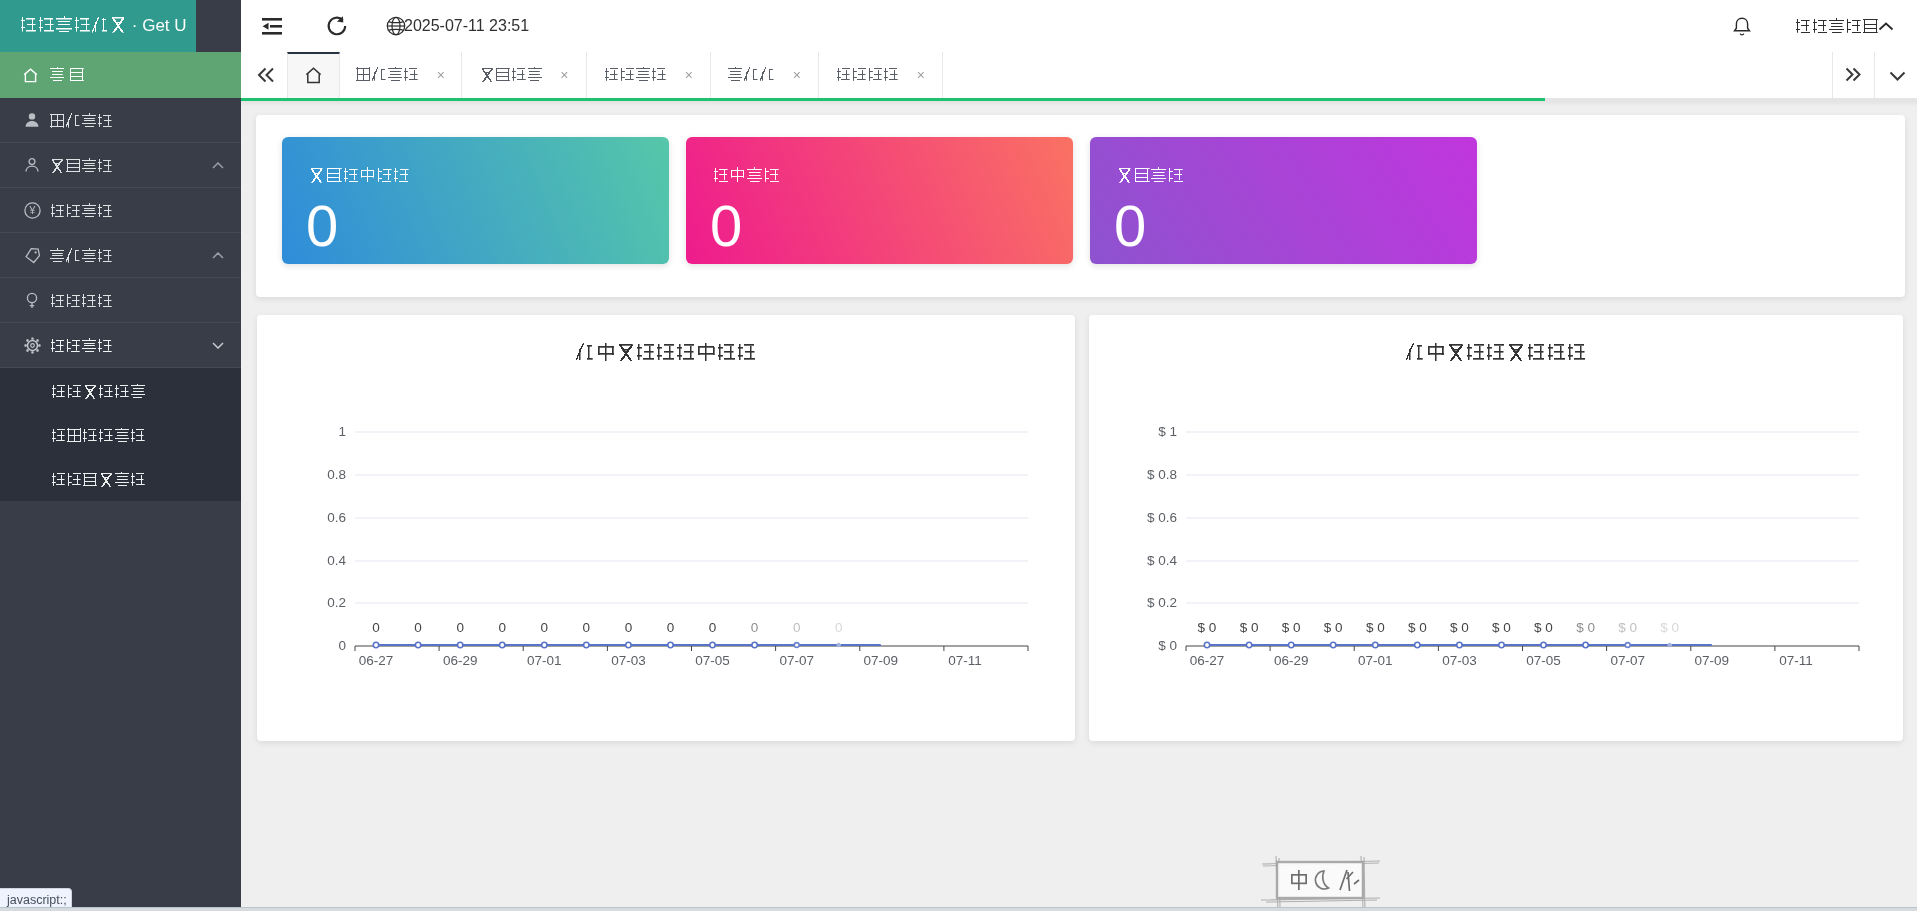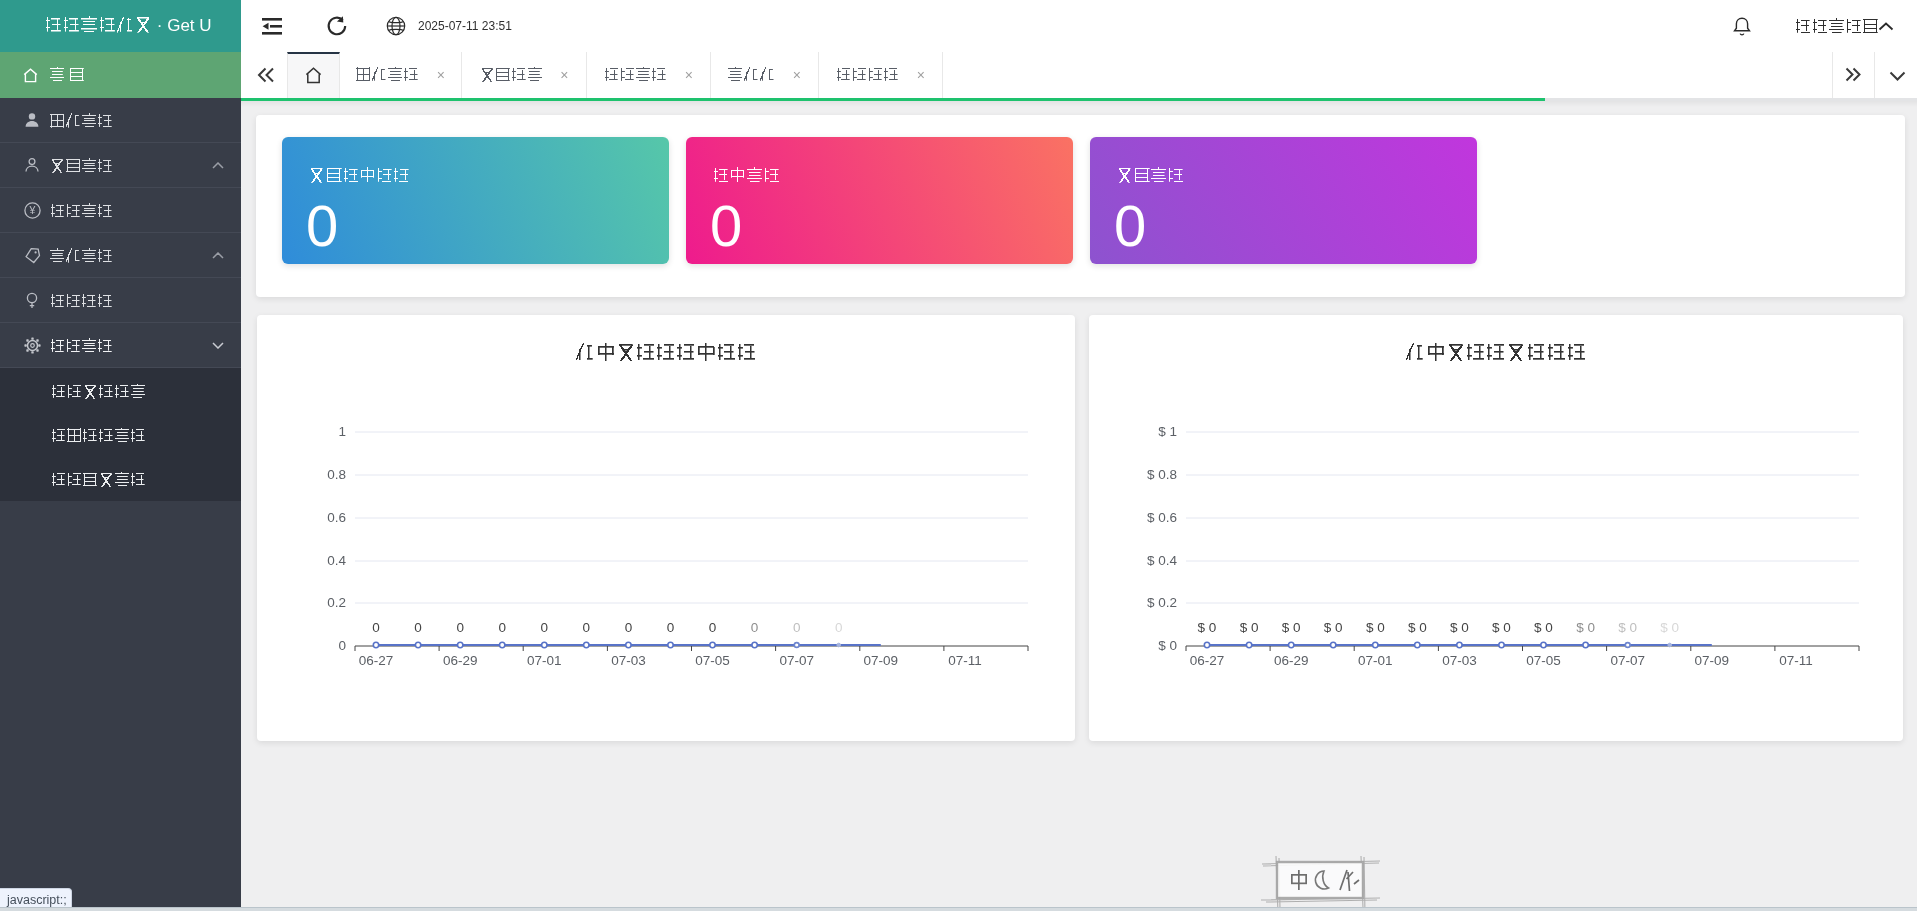--- a/index.html
+++ b/index.html
@@ -20,21 +20,21 @@
 .ic{left:24px;top:14px}
 .tx{left:50px;top:15px;line-height:15px}
 .ar{left:212px;top:19px}
 .tab{position:absolute;top:0;height:46px;border-right:1px solid #e8e8e8;color:#585d66;font-size:15px;line-height:46px;text-align:center}
 .x{display:inline-block;margin-left:18px;color:#a0a0a0;font-size:14px;vertical-align:0}
 .card{top:22px;width:387px;height:127px;border-radius:6px;color:#fff;font-size:16px;box-shadow:0 2px 6px rgba(0,0,0,.12)}
 </style></head>
 <body>
 
 <div class="abs" id="sidebar" style="left:0;top:0;width:241px;height:911px;background:#383d48">
-  <div class="abs" style="left:0;top:0;width:241px;height:52px;background:#2f9a8d;color:#fff;font-size:17px;line-height:52px;padding-left:45px"><span class="t"><i class="g k7"></i><i class="g k7"></i><i class="g k5"></i><i class="g k7"></i><i class="g k4"></i><i class="g k8"></i>&nbsp;· Get U</span></div>
+  <div class="abs" style="left:0;top:0;width:196px;height:52px;background:#2f9a8d;color:#fff;font-size:17px;line-height:52px;padding-left:20px"><span class="t"><i class="g k7"></i><i class="g k7"></i><i class="g k5"></i><i class="g k7"></i><i class="g k4"></i><i class="g k8"></i>&nbsp;· Get U</span></div>
   <div class="abs" style="left:0;top:52px;width:241px;height:46px;background:#5ea573;color:#fff;font-size:15px;line-height:46px">
     <svg class="abs" style="left:22px;top:15px" width="17" height="17" viewBox="0 0 17 17">
         <path d="M2.2 7.6 8.5 2.1 14.8 7.6 M3.4 7.2 V14.6 H13.6 V7.2" fill="none" stroke="#fff" stroke-width="1.4"></path>
       </svg>
     <span class="t abs" style="left:50px"><i class="g k5"></i><span style="display:inline-block;width:4px"></span><i class="g k2"></i></span>
   </div>
   <div class="abs mi" style="top:98px">
       <svg class="abs ic" width="16" height="16" viewBox="0 0 16 16">
         <circle cx="8" cy="4.4" r="3.2" fill="#babdc4"></circle>
         <path d="M1.6 14.8 c0-3.6 2.8-5.8 6.4-5.8 s6.4 2.2 6.4 5.8 z" fill="#babdc4"></path>
@@ -116,21 +116,21 @@
       <path d="M16.9 1.2 L17.3 7.6 L10.9 6.4 Z" fill="#2a2a2a"></path>
     </svg>
   <svg class="abs" style="left:145px;top:16px" width="20" height="20" viewBox="0 0 20 20">
       <g fill="none" stroke="#2a2a2a" stroke-width="1.2">
         <circle cx="10" cy="10" r="8.7"></circle>
         <ellipse cx="10" cy="10" rx="4" ry="8.7"></ellipse>
         <line x1="1.3" y1="10" x2="18.7" y2="10"></line>
         <path d="M2.5 5.5 C4.5 7 15.5 7 17.5 5.5 M2.5 14.5 C4.5 13 15.5 13 17.5 14.5"></path>
       </g>
     </svg>
-  <div class="abs" style="left:177px;top:0;height:52px;line-height:52px;font-size:12px;color:#303030">2025-07-11 23:51</div>
+  <div class="abs" style="left:163px;top:0;height:52px;line-height:52px;font-size:16px;color:#303030">2025-07-11 23:51</div>
   <svg class="abs" style="left:1491px;top:16px" width="20" height="21" viewBox="0 0 20 21">
       <path d="M10 2.2 c-3.5 0-5.6 2.6-5.6 5.6 v4.4 l-1.9 2.6 h15 l-1.9-2.6 V7.8 c0-3-2.1-5.6-5.6-5.6 z" fill="none" stroke="#2a2a2a" stroke-width="1.4"></path>
       <path d="M8.2 17.6 a1.9 1.9 0 0 0 3.6 0" fill="none" stroke="#2a2a2a" stroke-width="1.4"></path>
     </svg>
   <span class="t abs" style="left:1554px;top:18px;font-size:16px;color:#2f2f2f;line-height:16px"><i class="g k7"></i><i class="g k7"></i><i class="g k5"></i><i class="g k7"></i><i class="g k2"></i></span>
   <svg class="abs" style="left:1637px;top:22px" width="16" height="9" viewBox="0 0 16 9">
       <path d="M1.5 7.5 L8 1.5 L14.5 7.5" fill="none" stroke="#2a2a2a" stroke-width="1.8"></path>
     </svg>
 </div>
 

